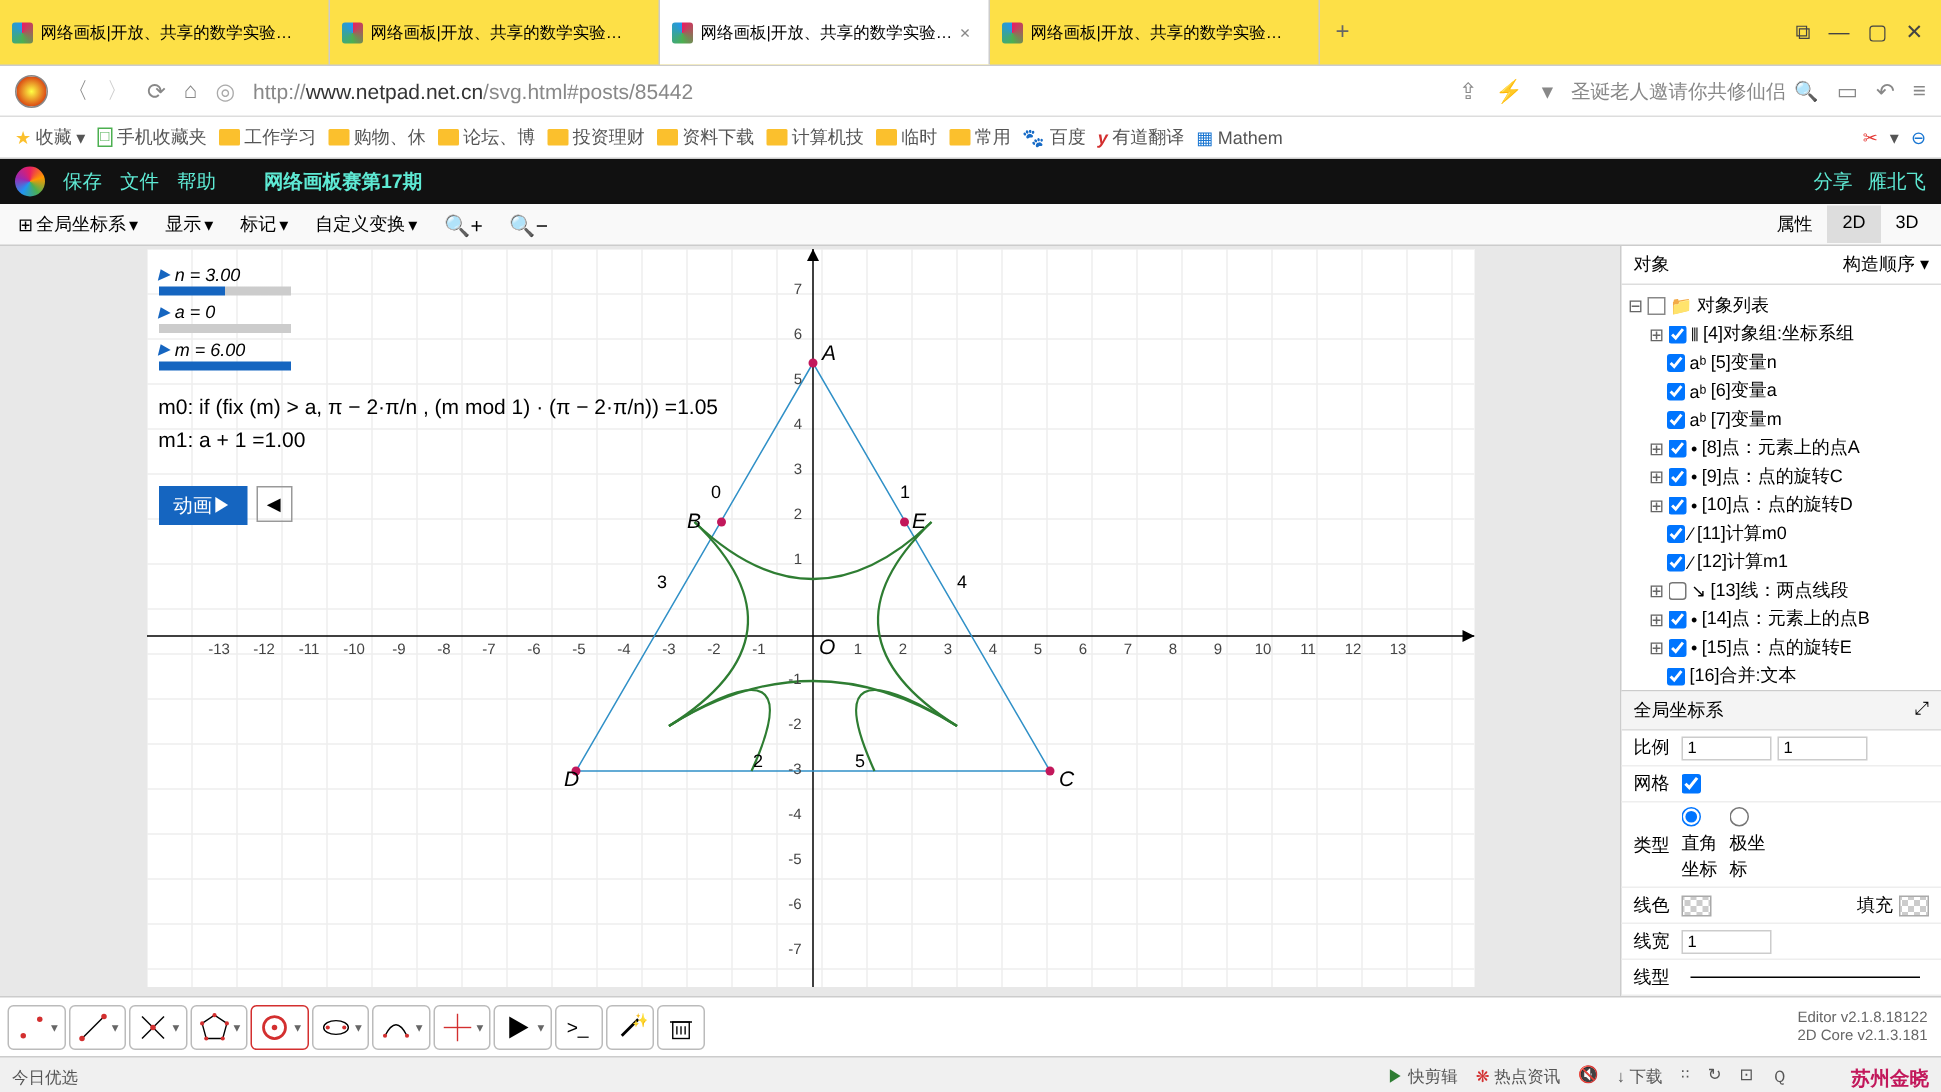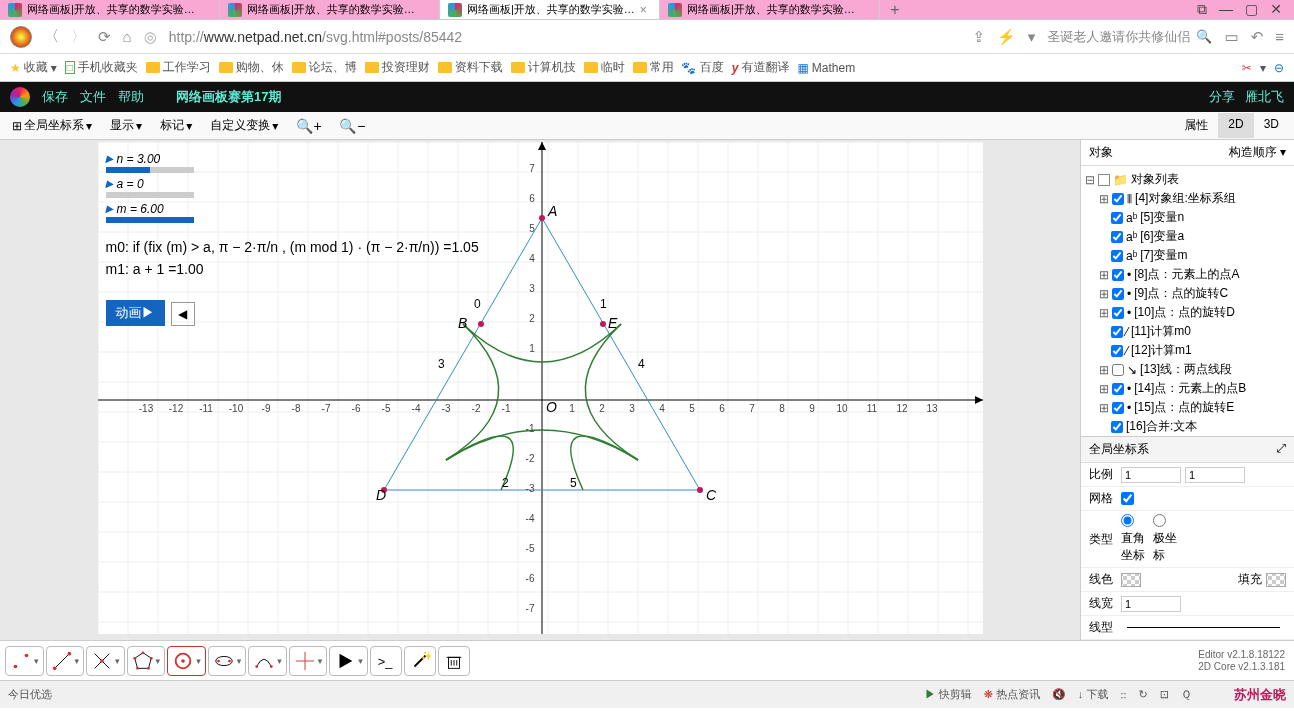--- a/index.html
+++ b/index.html
@@ -1,19 +1,19 @@
 <!DOCTYPE html>
 <html><head>
 <meta charset="utf-8">
 <style>
 * { margin: 0; padding: 0; box-sizing: border-box; font-family: "Microsoft YaHei", Arial, sans-serif; }
 body { width: 1294px; height: 728px; overflow: hidden; background: #fff; font-size: 12px; }
 
 
-.tab-bar { height: 20px; background: #f9a8d4; display: flex; align-items: center; border-bottom: 1px solid #ccc; }
+.tab-bar { height: 44px; background: #fde047; display: flex; align-items: center; border-bottom: 1px solid #ccc; }
 .tab { display: flex; align-items: center; gap: 5px; padding: 0 8px; height: 100%; border-right: 1px solid #ccc; cursor: pointer; font-size: 11px; white-space: nowrap; overflow: hidden; width: 220px; }
 .tab.active { background: #fff; }
 .tab-icon { width: 14px; height: 14px; border-radius: 2px; }
 .tab-close { color: #888; font-size: 12px; }
 .tab-new { width: 30px; text-align: center; color: #666; font-size: 16px; }
 .win-controls { margin-left: auto; display: flex; gap: 12px; padding: 0 12px; font-size: 14px; color: #444; }
 
 
 .url-bar { height: 34px; display: flex; align-items: center; gap: 12px; padding: 0 10px; border-bottom: 1px solid #ddd; background: #fff; }
 .url-icon { font-size: 15px; color: #888; cursor: pointer; }
@@ -55,21 +55,21 @@
 
 .var-panel { position: absolute; top: 10px; left: 8px; font-size: 12px; font-family: serif; font-style: italic; }
 .var-row { margin-bottom: 4px; }
 .var-slider { width: 88px; height: 6px; background: linear-gradient(to right,#1565c0 100%,#1565c0 100%); margin-top:1px;}
 .var-slider.half { background: linear-gradient(to right,#1565c0 50%,#ccc 50%);}
 .var-slider.zero { background: linear-gradient(to right,#1565c0 0%,#ccc 0%);}
 .play-tri { color:#1565c0; font-size:10px; display:inline-block; vertical-align:1px;}
 
 .formula { position: absolute; left: 8px; top: 94px; font-family: serif; font-size: 14px; line-height: 1.6; }
 
-.anim-btn { position: absolute; left: 8px; top: 158px; display:flex; gap:6px; align-items:flex-end;}
+.anim-btn { position: absolute; left: 8px; top: 158px; display:flex; gap:6px; align-items:flex-start;}
 .anim-btn button { background: #1565c0; color: #fff; border: none; padding: 4px 10px; font-size: 13px; cursor:pointer; }
 .anim-btn .prev { border: 1px solid #999; width:24px; height:24px; display:flex; align-items:center; justify-content:center; }
 
 
 .side-panel { width: 214px; background: #fff; border-left: 1px solid #ccc; display: flex; flex-direction: column; font-size: 12px; }
 .panel-hdr { display: flex; justify-content: space-between; padding: 4px 8px; border-bottom: 1px solid #ddd; }
 .tree { flex: 1; overflow-y: auto; padding: 4px; }
 .tree-row { display: flex; align-items: center; gap: 3px; padding: 1px 0; cursor: pointer; white-space:nowrap; }
 .tree-row .exp { width: 10px; text-align: center; color: #666; }
 .tree-row .chk { width: 12px; height: 12px; }
@@ -86,21 +86,21 @@
 
 .bottom-bar { height: 40px; background: #fff; border-top: 1px solid #ccc; display: flex; align-items: center; gap: 2px; padding: 0 5px; }
 .tool-grp { display: flex; align-items: center; border: 1px solid #bbb; border-radius: 4px; height: 30px; padding: 0 4px; gap: 2px; position:relative; }
 .tool-grp svg { width: 22px; height: 22px; }
 .tool-grp.sel { border-color: #d32f2f; }
 .tool-drop { font-size:9px; color:#666; }
 .ver-info { margin-left: auto; font-size: 10px; color: #666; text-align: right; padding-right:4px; line-height:1.2;}
 
 
 .status-bar { height: 28px; background: #f0f0f0; border-top: 1px solid #ccc; display: flex; align-items: center; font-size: 11px; color: #555; padding: 0 8px; }
-.status-right { margin-left: auto; display: flex; gap: 12px; align-items:center; }
+.status-right { margin-left: auto; display: flex; gap: 12px; }
 .brand { color: #c2185b; font-weight: bold; font-size:13px;margin-left:31px;}
 </style>
 </head>
 <body>
 
 <div class="tab-bar">
   <div class="tab">
       <span class="tab-icon" style="background:conic-gradient(#e91e63,#4caf50,#2196f3);"></span>
       <span>网络画板|开放、共享的数学实验…</span>
     </div>

